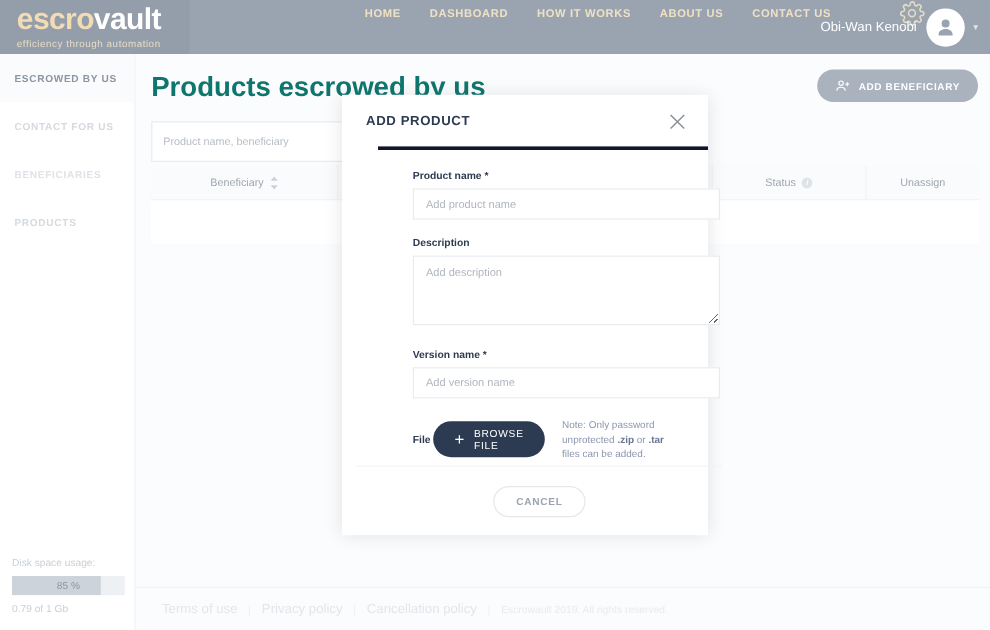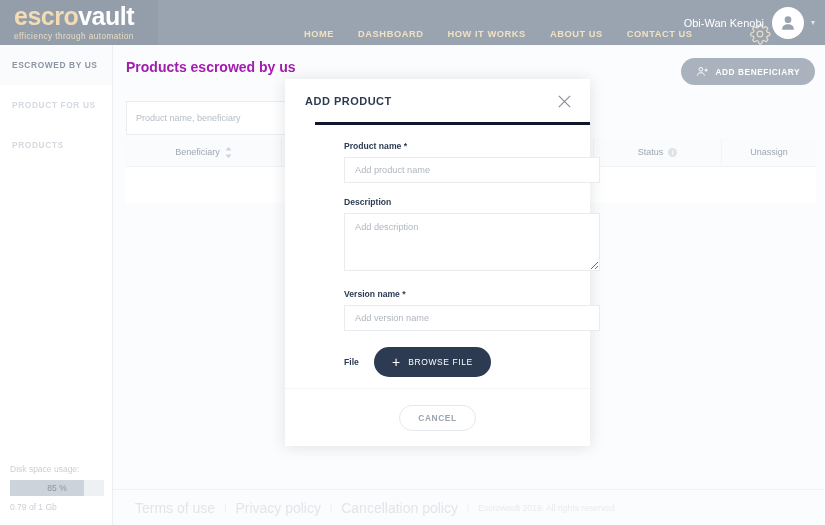--- a/index.html
+++ b/index.html
@@ -8,21 +8,21 @@
     overflow: hidden;
     font-family: "Liberation Sans", sans-serif;
     background: #ffffff;
   }
   #app { position: relative; width: 825px; height: 525px; background: #fff; }
 
   
   .topbar {
     position: absolute; top: 0; left: 0; width: 825px; height: 45px;
     background: #9aa4b0;
-    display: flex; align-items: flex-end;
+    display: flex; align-items: flex-start;
   }
   .logo-zone {
     width: 158px; height: 45px; background: #949eab;
     display: flex; flex-direction: column; justify-content: center;
     padding-left: 14px;
   }
   .logo-word { font-size: 25px; font-weight: 700; letter-spacing: -0.5px; line-height: 1; }
   .logo-word .a { color: #f3dcb4; }
   .logo-word .b { color: #ffffff; }
   .logo-tag { font-size: 8.2px; color: #e8dcc4; letter-spacing: 0.45px; margin-top: 3px; }
@@ -73,21 +73,21 @@
   }
   .disk-sub { font-size: 8.5px; color: #c9cfd6; margin-top: 6px; }
 
   
   .main {
     position: absolute; left: 113px; top: 45px; width: 712px; height: 480px;
     background: #fbfcfd;
   }
   .page-title {
     position: absolute; left: 13px; top: 14px;
-    font-size: 14px; color: #a21caf; font-weight: 700;
+    font-size: 23px; color: #0f766e; font-weight: 700;
   }
   .add-benef {
     position: absolute; right: 10px; top: 13px; height: 27px;
     background: #aab2bd; border-radius: 14px; color: #fff;
     display: flex; align-items: center; padding: 0 15px; cursor: pointer;
   }
   .add-benef .lbl { font-size: 8.3px; font-weight: 700; letter-spacing: 0.55px; margin-left: 7px; }
 
   .search-wrap { position: absolute; left: 13px; top: 56px; }
   .search-input {
@@ -120,21 +120,21 @@
     display: inline-flex; align-items: center; justify-content: center; font-weight: 700;
   }
   .tbody-row { height: 36px; background: #ffffff; }
 
   
   .footer {
     position: absolute; left: 113px; bottom: 0; width: 712px; height: 36px;
     border-top: 1px solid #f0f2f4; display: flex; align-items: center;
     padding-left: 22px;
   }
-  .flink { font-size: 14px; color: #e2e6ea; cursor: pointer; white-space: nowrap; }
+  .flink { font-size: 11px; color: #e2e6ea; cursor: pointer; white-space: nowrap; }
   .fsep { font-size: 8.6px; color: #eceef1; margin: 0 9px; }
   .fcopy { font-size: 8.6px; color: #e8ebee; white-space: nowrap; }
 
   
   .modal {
     position: absolute; left: 285px; top: 79px; width: 305px; height: 367px;
     background: #ffffff; box-shadow: 0 1px 14px rgba(40,50,70,0.13);
     z-index: 30;
   }
   .modal-head {
@@ -169,21 +169,21 @@
     display: flex; align-items: center; padding: 0 18px; cursor: pointer; margin-left: 2px;
   }
   .browse-btn .plus { font-size: 14px; font-weight: 400; margin-right: 8px; line-height: 1; }
   .browse-btn .bl { font-size: 8.5px; font-weight: 400; letter-spacing: 0.6px; }
   .file-note {
     font-size: 8.3px; color: #8c97b0; margin-left: 14px; line-height: 1.45; max-width: 100px;
   }
   .file-note b { font-weight: 700; color: #6b7894; }
 
   .modal-foot {
-    position: absolute; left: 0; bottom: 0; width: 305px; height: 58px;
+    position: absolute; left: 12px; bottom: 0; width: 305px; height: 58px;
     border-top: 1px solid #f2f4f6; display: flex; align-items: center; justify-content: center;
   }
   .cancel-btn {
     height: 26px; min-width: 60px; border: 1px solid #e4e8ec; border-radius: 13px;
     background: #fff; color: #9aa3af; font-size: 8.4px; font-weight: 700;
     letter-spacing: 0.6px; display: flex; align-items: center; justify-content: center;
     padding: 0 18px; cursor: pointer;
     font-family: "Liberation Sans", sans-serif;
   }
 </style>
@@ -223,21 +223,24 @@
       </div>
       <div class="caret">▾</div>
     </div>
   </div>
 
   <div class="sidebar">
     <div class="side-item s0">
       <span>ESCROWED BY US</span>
     </div>
     <div class="side-item s1">
-      <span>PRODUCT FOR US</span>
+      <span>CONTACT FOR US</span>
+    </div>
+    <div class="side-item s2">
+      <span>BENEFICIARIES</span>
     </div>
     <div class="side-item s3">
       <span>PRODUCTS</span>
     </div>
 
     <div class="disk">
       <div class="disk-label">Disk space usage:</div>
       <div class="disk-bar">
         <div class="disk-fill" id="diskFill" style="width: 79%;"></div>
         <div class="disk-pct">85 %</div>
@@ -326,20 +329,21 @@
         <div class="flabel">Version name *</div>
         <input class="fin" type="text" placeholder="Add version name" style="">
       </div>
 
       <div class="file-row">
         <div class="file-lbl">File</div>
         <div class="browse-btn">
           <span class="plus">+</span>
           <span class="bl">BROWSE FILE</span>
         </div>
+        <div class="file-note"><span>Note: Only password unprotected </span><b>.zip</b><span> or </span><b>.tar</b><span> files can be added.</span></div>
       </div>
     </div>
 
     <div class="modal-foot">
       <div class="cancel-btn">CANCEL</div>
     </div>
   </div>
 
 </div>
 

